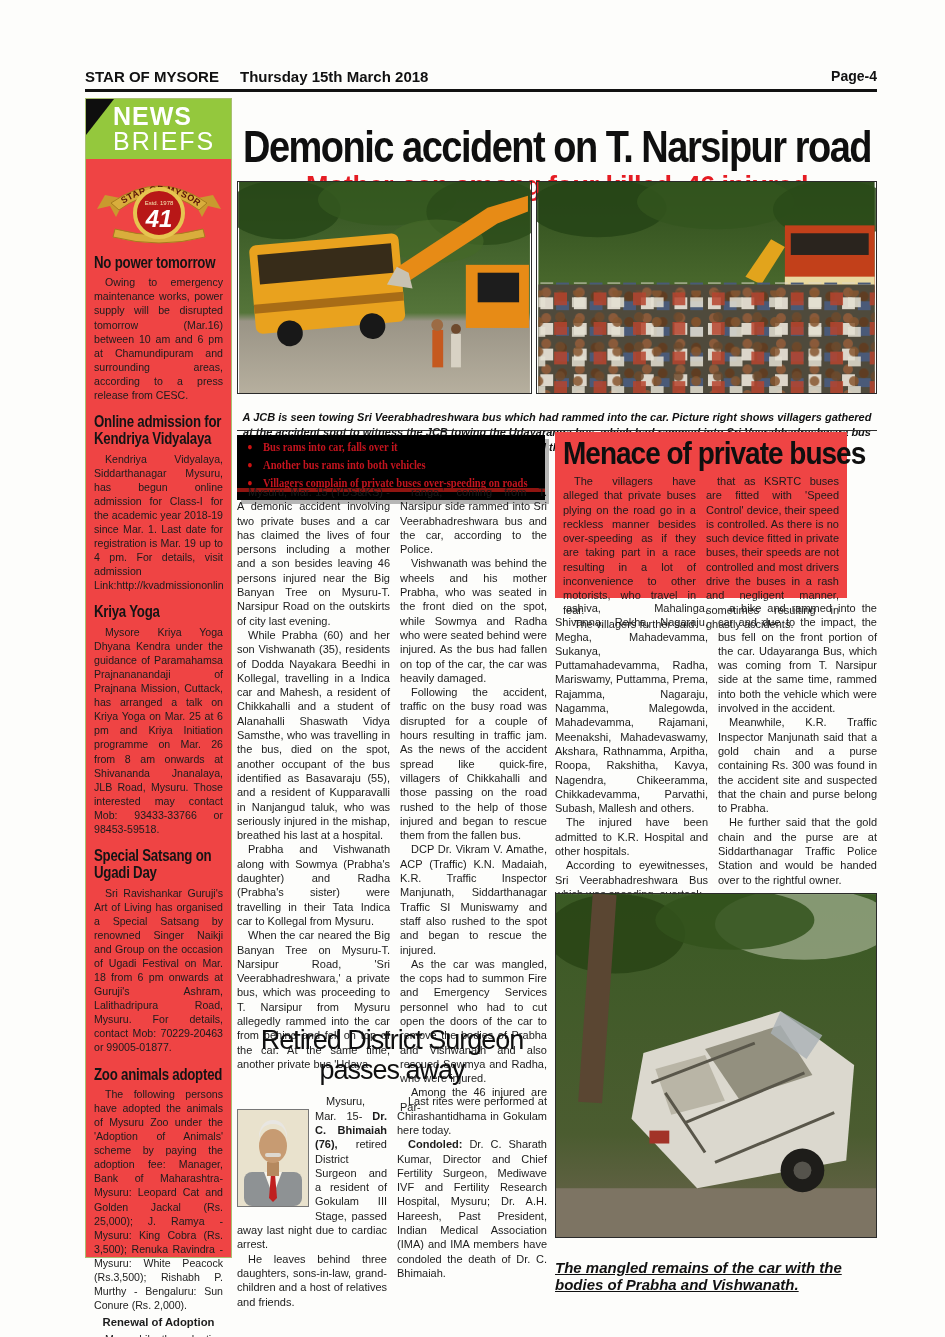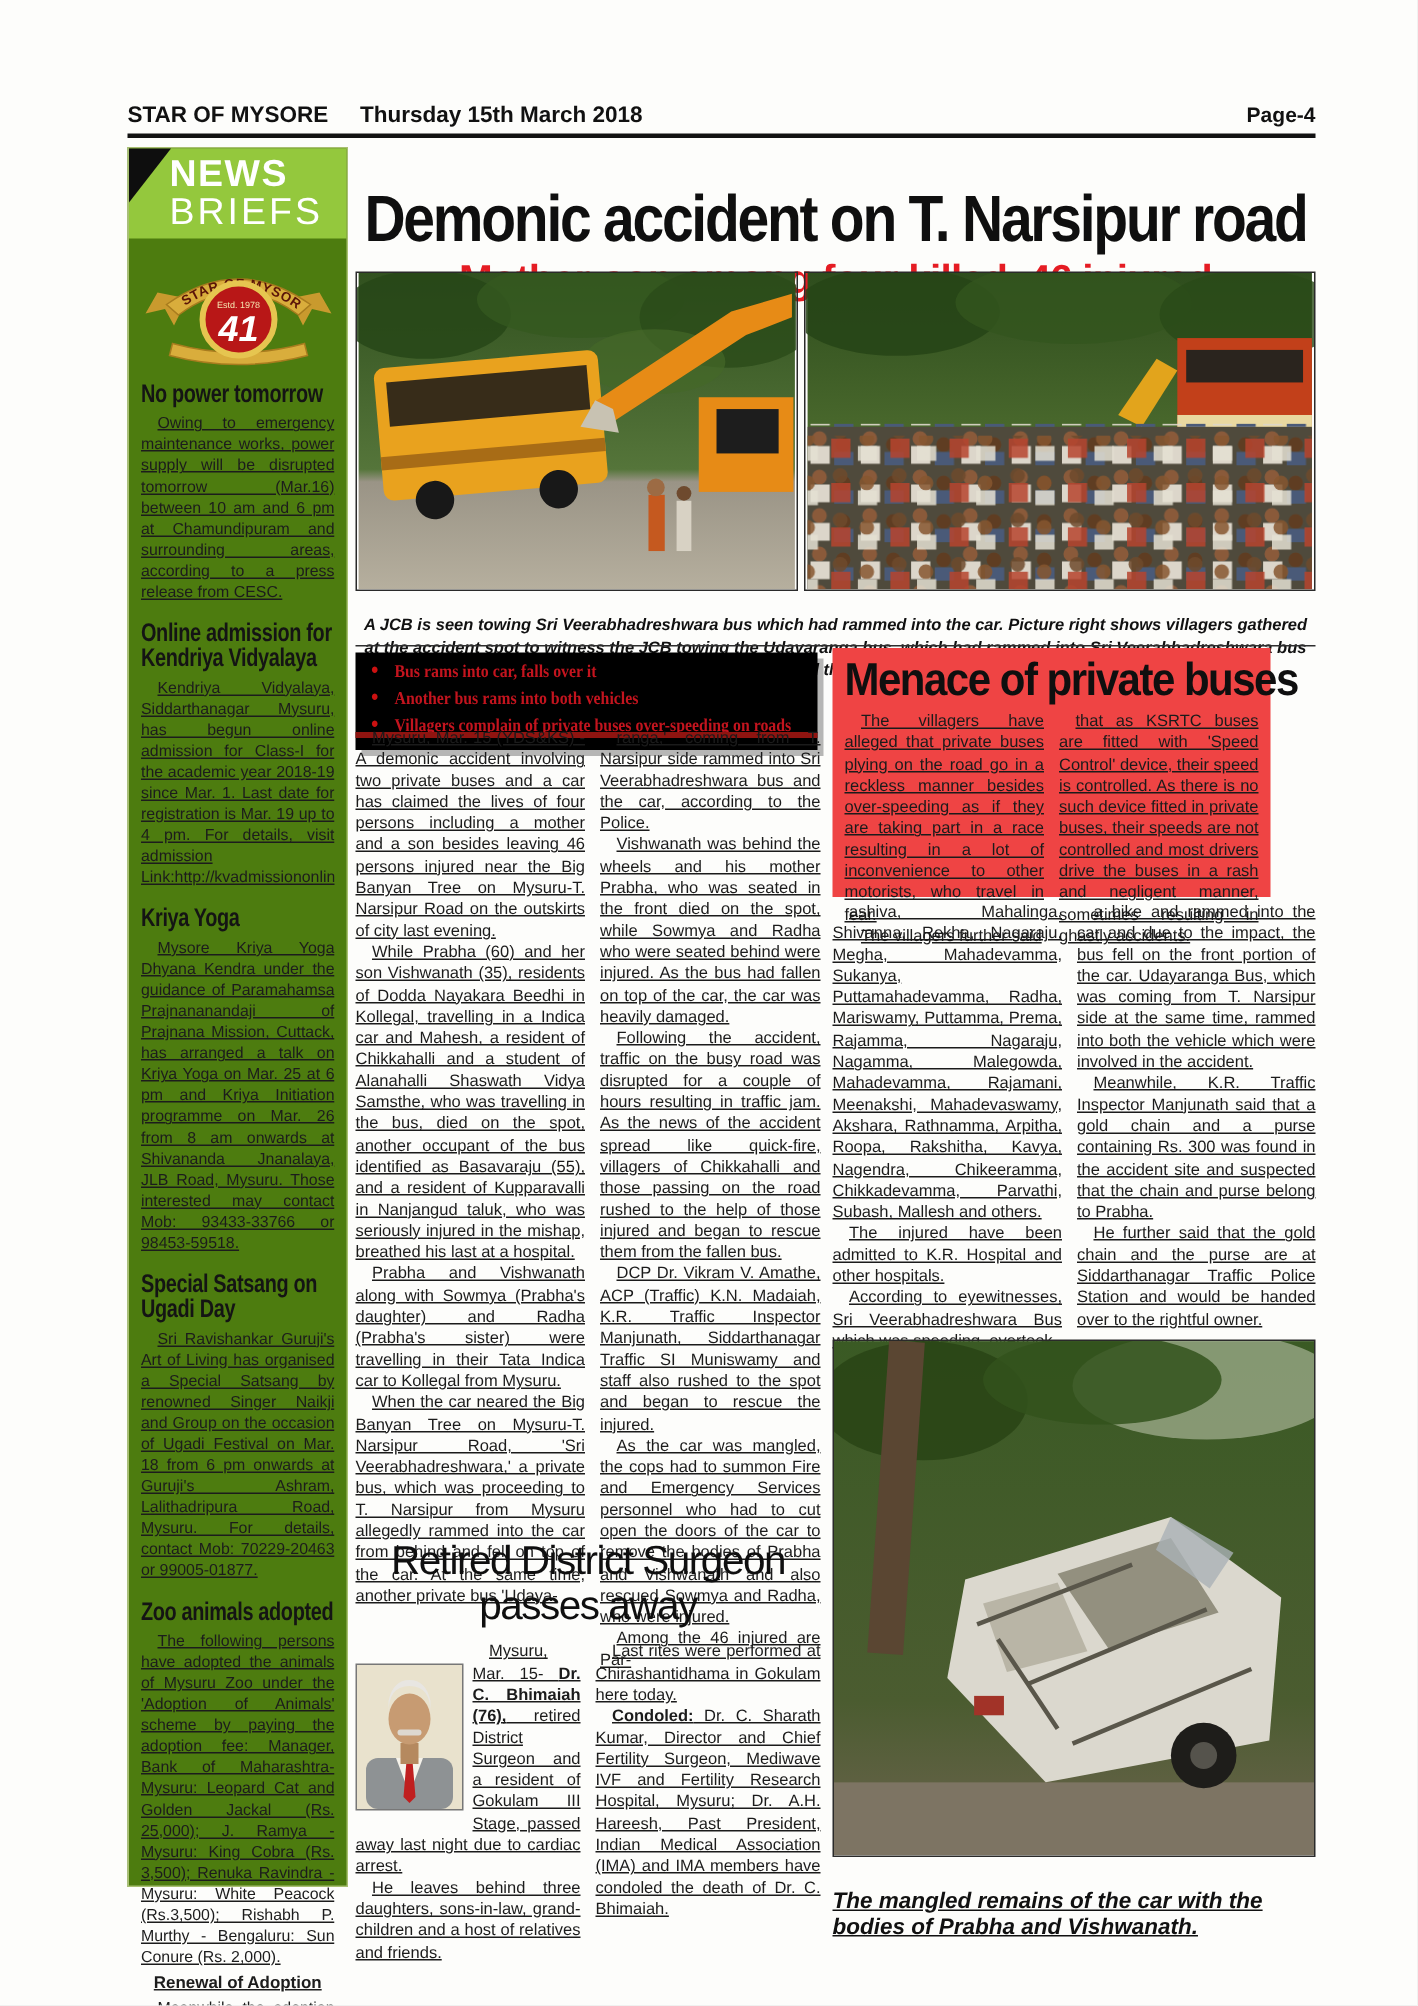--- a/index.html
+++ b/index.html
@@ -5,21 +5,21 @@
   html,body{margin:0;padding:0;background:#e8e8e8;}
   .page{position:relative;width:945px;height:1337px;background:#fefefdff;margin:0 auto;
         font-family:"Liberation Sans",sans-serif;overflow:hidden;background:#fdfdfb;}
   
   .mh-row{position:absolute;top:68px;left:85px;width:792px;height:20px;}
   .mh-title{position:absolute;left:0;top:0;font-size:15px;font-weight:700;color:#111;}
   .mh-date{position:absolute;left:155px;top:0;font-size:15px;font-weight:700;color:#111;}
   .mh-page{position:absolute;right:0;top:0;font-size:14px;font-weight:700;color:#111;}
   .mh-rule{position:absolute;top:89px;left:85px;width:792px;height:3px;background:#121212;}
   
-  .sidebar{position:absolute;left:85px;top:98px;width:147px;height:1160px;background:#4d7c0f;
+  .sidebar{position:absolute;left:85px;top:98px;width:147px;height:1160px;background:#ef4444;
            border:1px solid #a9bf72;box-sizing:border-box;}
   .nb-header{position:relative;height:60px;background:#94c83d;padding:5px 0 0 27px;box-sizing:border-box;color:#fff;}
   .nb-corner{position:absolute;top:0;left:0;width:0;height:0;border-top:36px solid #0e0e0e;border-right:28px solid transparent;}
   .nb-t1{font-size:25px;font-weight:700;letter-spacing:1px;line-height:1;}
   .nb-t2{font-size:25px;font-weight:400;letter-spacing:2px;line-height:1.02;}
   .nb-logo{display:block;width:128px;height:82px;margin:4px auto 0;}
   .nb-sections{padding:0 8px;}
   .nb-head{font-size:17px;font-weight:700;letter-spacing:-0.3px;line-height:1.02;margin:9px 0 4px;color:#141414;
            width:168px;transform:scaleX(0.78);transform-origin:left top;}
   .nb-body{overflow:hidden;}
@@ -37,21 +37,21 @@
   .photo svg{display:block;width:100%;height:100%;}
   .photo-caption{position:absolute;top:301px;left:0;width:640px;text-align:center;font-size:11px;font-weight:700;
                  font-style:italic;line-height:1.35;color:#111;}
   .top-rule{position:absolute;top:332px;left:0;width:640px;height:1px;background:#2e2e2e;}
   .bullet-box{position:absolute;top:337px;left:0;width:308px;background:#000000;box-shadow:4px 4px 0 rgba(0,0,0,.28);
               padding:5px 4px 6px;box-sizing:border-box;}
   .bullet-line{font-family:"Liberation Serif",serif;font-size:12px;font-weight:700;color:#c3141e;margin:0 0 3px;
                padding-left:25px;position:relative;white-space:nowrap;transform:scaleX(0.88);transform-origin:left center;}
   .bullet-line::before{content:"●";position:absolute;left:7px;top:1px;font-size:10px;color:#cc1111;}
   .red-rule{position:absolute;top:390px;left:0;width:308px;height:4px;background:#8f1410;}
-  .para{font-size:11px;line-height:1.3;text-align:justify;text-indent:11px;margin:0;color:#1b1b1b;text-decoration:underline;}
+  .para{font-size:11px;line-height:1.3;text-align:justify;text-indent:11px;margin:0;color:#1b1b1b;}
   .col1{position:absolute;top:387px;left:0;width:153px;}
   .col2{position:absolute;top:387px;left:163px;width:147px;}
   .col3{position:absolute;top:503px;left:318px;width:153px;}
   .col4{position:absolute;top:503px;left:481px;width:159px;}
   
   .menace{position:absolute;top:334px;left:318px;width:292px;height:166px;background:#ef4444;
           box-sizing:border-box;padding:2px 8px;}
   .menace-head{text-align:center;font-size:28px;font-weight:700;letter-spacing:-1px;margin:2px 0 6px;color:#0f0f0f;
                transform:scaleY(1.1);transform-origin:center top;white-space:nowrap;}
   .menace-cols{display:flex;gap:10px;}

